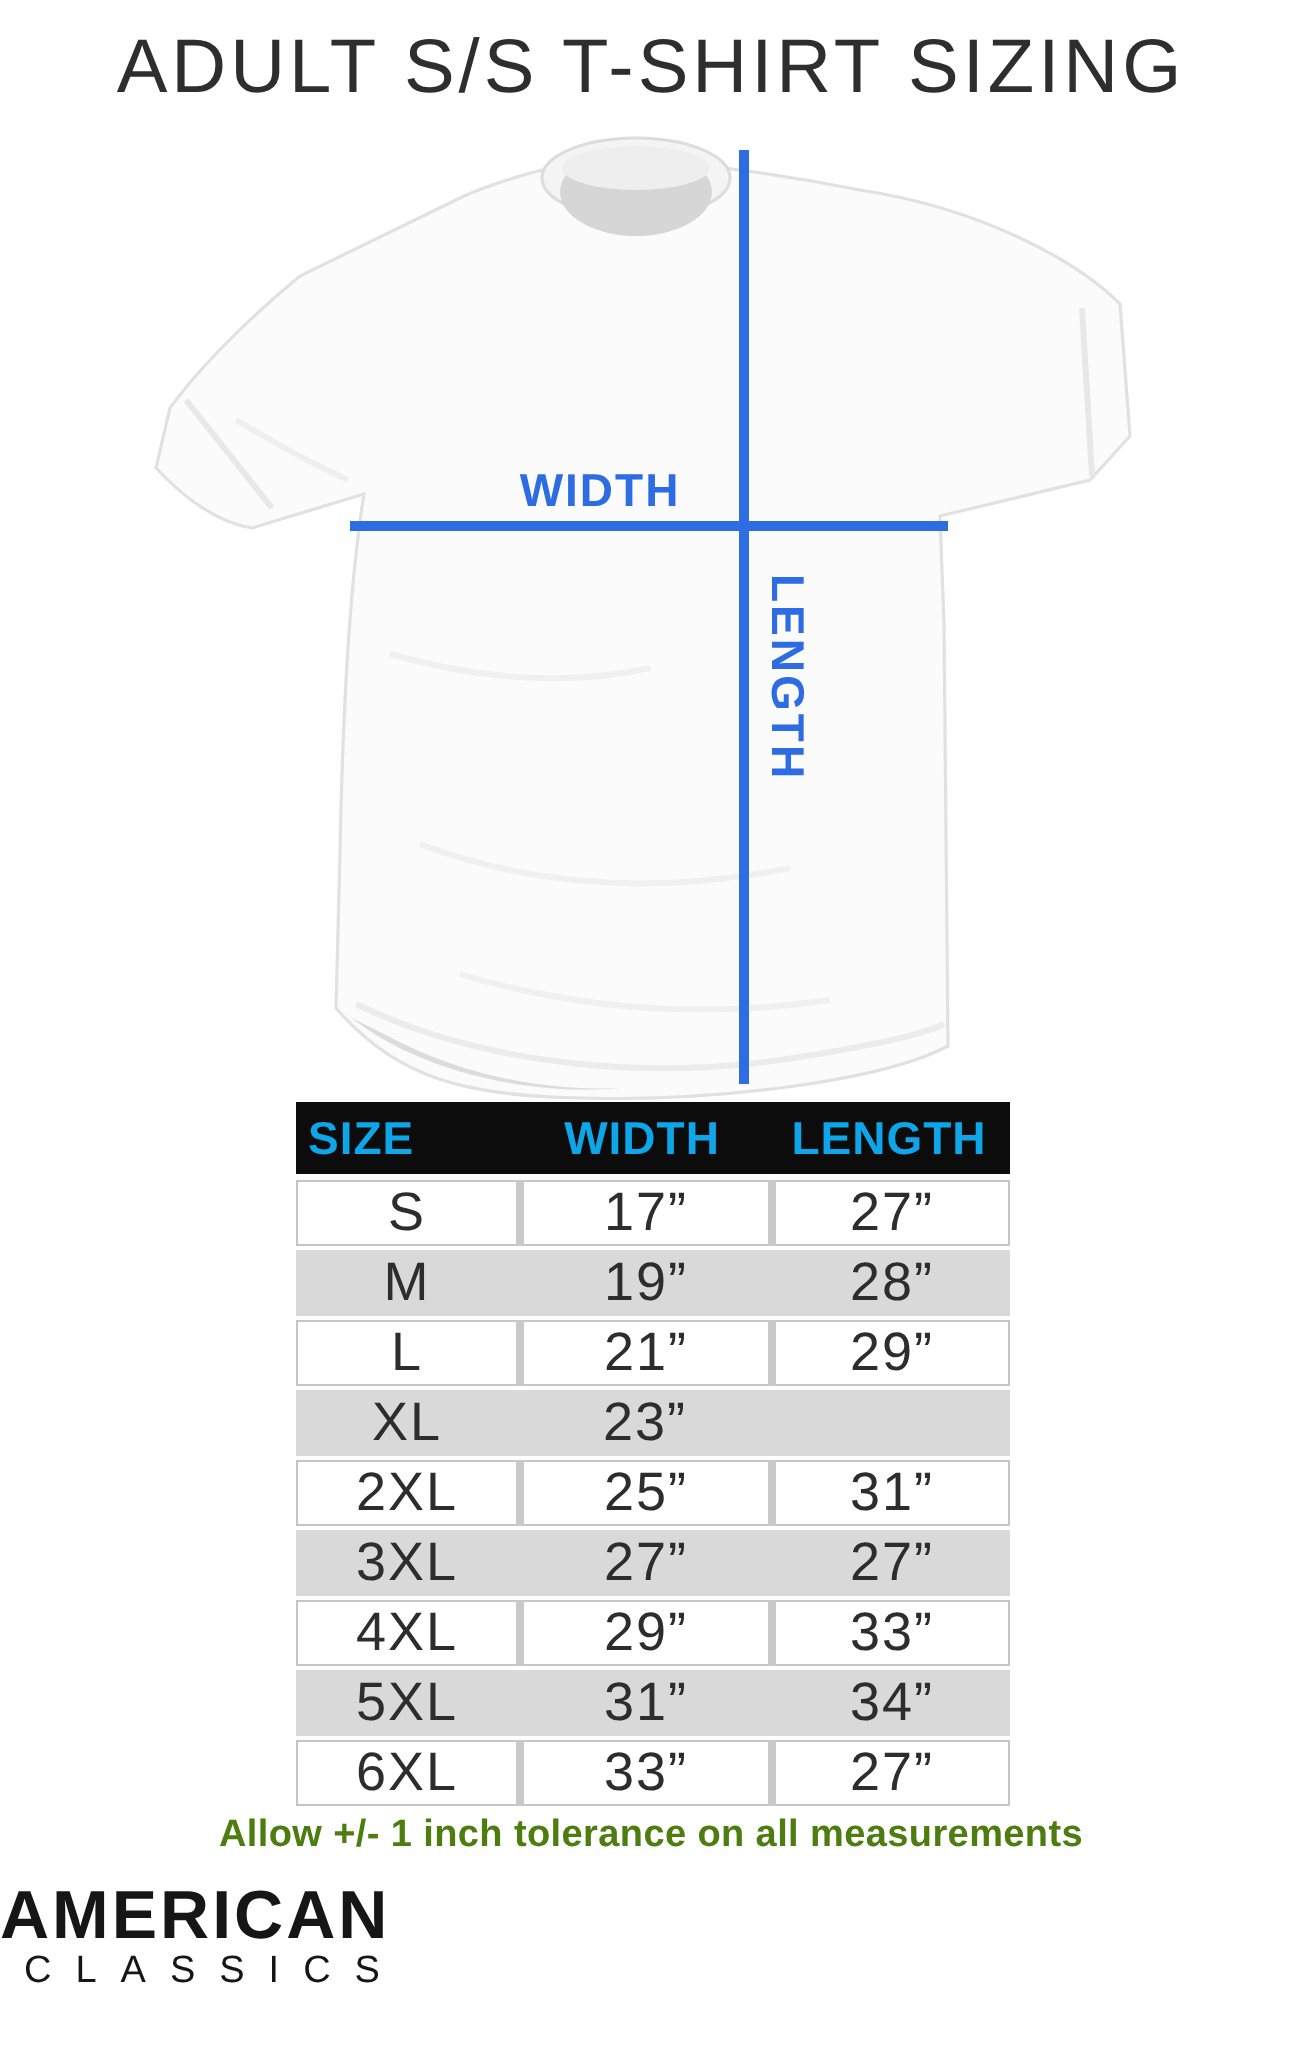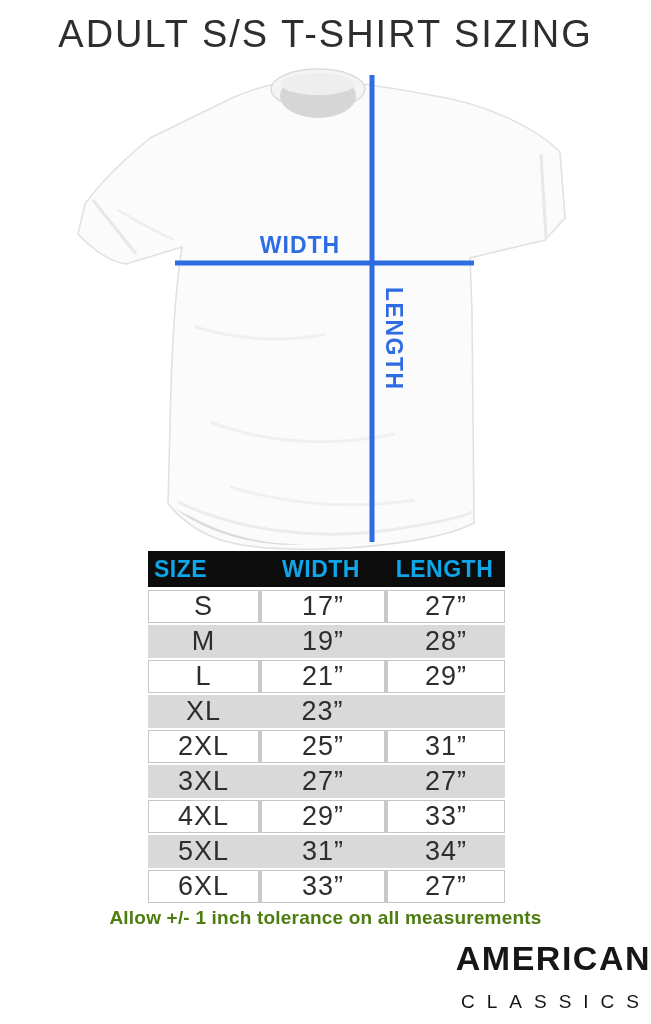--- a/index.html
+++ b/index.html
@@ -43,23 +43,23 @@
   .t-row .cell:first-child{border-left:1px solid #c5c5c5;}
   .t-row .cell:last-child{border-right:1px solid #c5c5c5;}
   .t-row.alt{background:#d9d9d9;}
   .t-row.alt .cell{background:#d9d9d9;border-color:transparent;}
   
   .tolerance{
     position:absolute;top:907px;left:0;right:0;text-align:center;
     color:#4d7c0f;font-weight:bold;font-size:19px;letter-spacing:.2px;
   }
   
-  .brand{position:absolute;top:941px;left:0;right:0;text-align:right;color:#161616;}
+  .brand{position:absolute;top:941px;left:0;right:0;text-align:left;color:#161616;}
   .brand-line1{font-size:34px;font-weight:800;letter-spacing:1.5px;line-height:34px;}
-  .brand-line2{font-size:19px;font-weight:400;letter-spacing:12px;padding-left:12px;line-height:20px;margin-top:17px;}
+  .brand-line2{font-size:19px;font-weight:400;letter-spacing:12px;padding-left:12px;line-height:20px;margin-top:1px;}
 </style>
 </head>
 <body>
 
 <div class="stage">
 
   <div class="page-title">ADULT S/S T-SHIRT SIZING</div>
 
   <div class="shirt-wrap">
     <svg width="532" height="492" viewBox="0 0 532 492" xmlns="http://www.w3.org/2000/svg">

